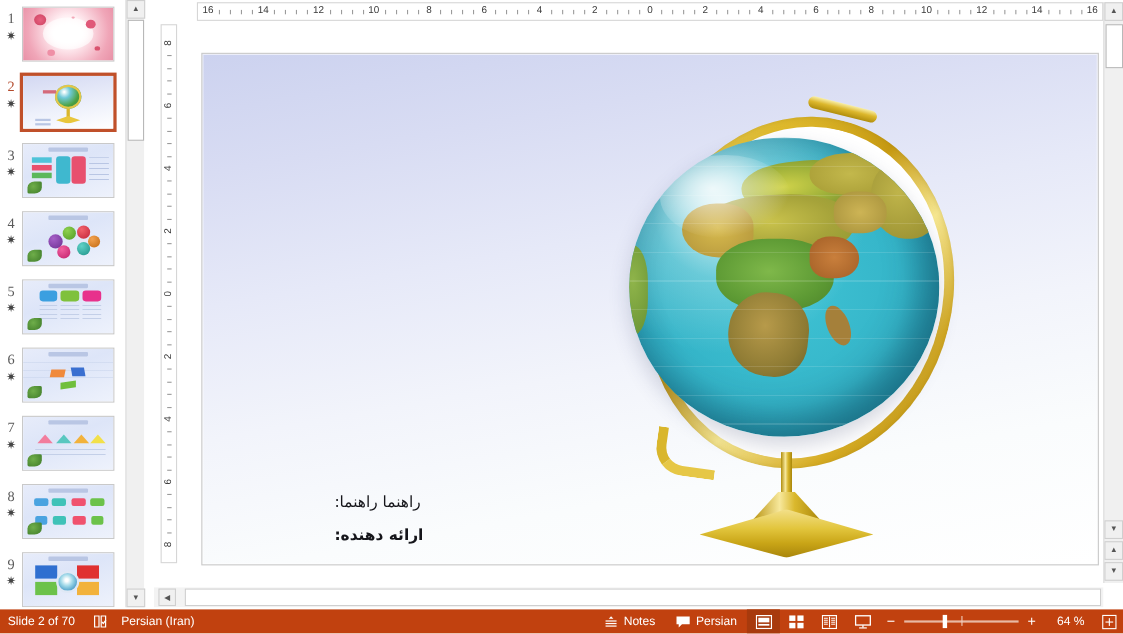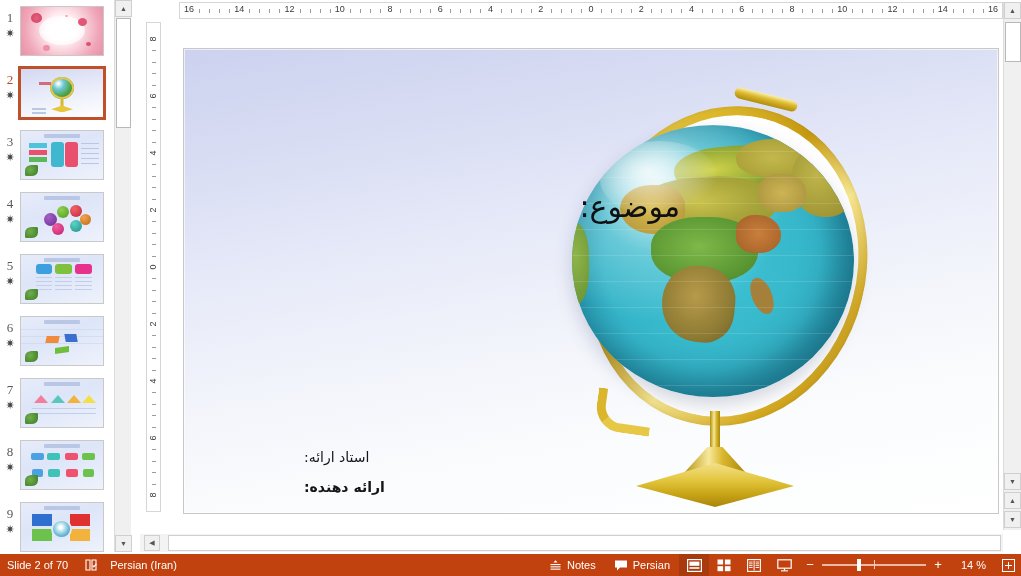--- a/index.html
+++ b/index.html
@@ -646,22 +646,21 @@
           <div class="land l-mad"></div>
           <div class="grat"></div>
           <div class="globe-shine"></div>
         </div>
         <div class="globe-arm-l"></div>
         <div class="globe-stem"></div>
         <div class="globe-cup"></div>
         <div class="globe-base"></div>
       </div>
 
-      <div class="slide-title">موضوع:</div>
-      <div class="slide-sub l1">استاد ارائه:</div>
+      <div class="slide-sub l1">راهنما راهنما:</div>
       <div class="slide-sub l2">ارائه دهنده:</div>
     </div>
   </div>
 
   <div class="right-sb">
     <div class="sb-btn sb-up">▲</div>
     <div class="sb-thumb"></div>
     <div class="sb-btn sb-down">▼</div>
     <div class="sb-btn sb-prev">▲</div>
     <div class="sb-btn sb-next">▼</div>
@@ -748,18 +747,18 @@
     </div>
 
     <div class="zoom-area">
       <span class="z-minus">−</span>
       <span class="z-track">
         <span class="z-line"></span>
         <span class="z-tick"></span>
         <span class="z-thumb"></span>
       </span>
       <span class="z-plus">+</span>
-      <span class="z-pct">14 %</span>
+      <span class="z-pct">64 %</span>
       <span class="z-fit"></span>
     </div>
   </div>
 
 </div>
 
 </body></html>

